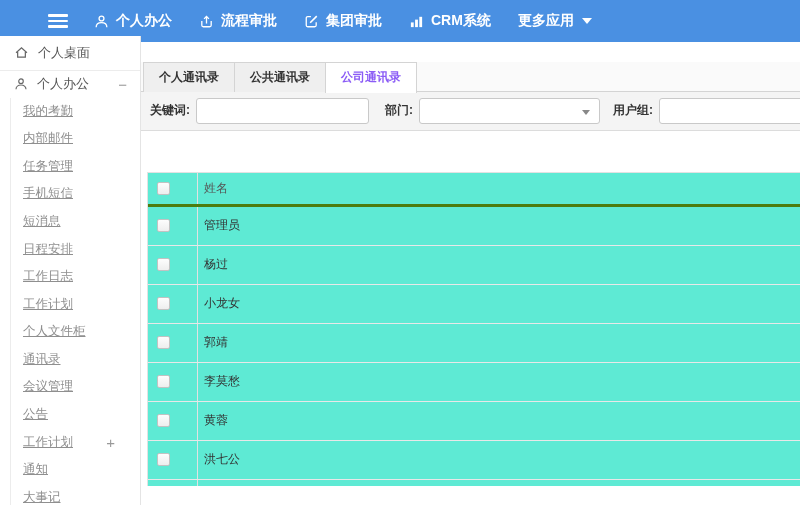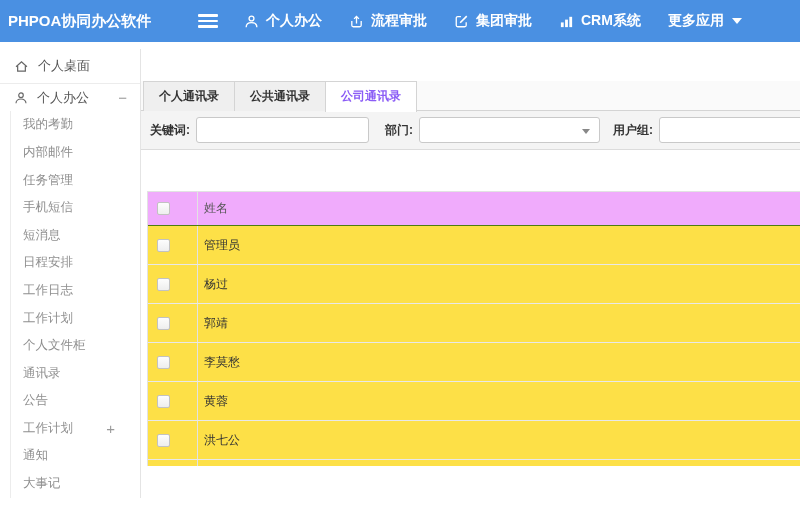--- a/index.html
+++ b/index.html
@@ -24,21 +24,21 @@
   
   .sidebar { width:141px; background:#fff; border-right:1px solid #e4e4e4; flex:none; overflow:hidden; }
   .side-item { height:35px; display:flex; align-items:center; padding-left:14px; font-size:13px;
     color:#555; cursor:pointer; position:relative; }
   .side-item .sicon { display:inline-flex; margin-right:9px; color:#666; }
   .side-item.desktop { border-bottom:1px solid #ececec; }
   .side-item.group { height:27px; }
   .toggle-sign { position:absolute; right:13px; color:#999; font-size:15px; }
   .submenu { margin-left:10px; border-left:1px solid #ececec; }
   .sub-item { height:27.6px; line-height:27.6px; padding-left:12px; font-size:12.5px; color:#8f8f8f;
-    cursor:pointer; position:relative; white-space:nowrap; }
+    cursor:pointer; position:relative; white-space:nowrap;text-decoration:underline; }
   .sub-item .toggle-sign { right:25px; }
 
   
   .main { flex:1; overflow:hidden; background:#fff; }
 
   
   .tabbar { height:30px; background:#fafafa; border-bottom:1px solid #d4d4d4; display:flex;
     align-items:flex-start; padding-left:2px; }
   .tab { height:30px; line-height:29px; padding:0 15px; font-size:12px; font-weight:bold; color:#333;
     background:#efefef; border:1px solid #d4d4d4; border-bottom:none; cursor:pointer; }
@@ -57,37 +57,36 @@
   .fselect.grp { flex:1; margin-right:-12px; }
   .sel-caret { position:absolute; right:9px; top:11px; width:0; height:0;
     border-left:4px solid transparent; border-right:4px solid transparent; border-top:5px solid #888; }
   .gap-dep { width:16px; }
 
   
   .spacer { height:41px; background:#fff; }
 
   
   .grid { margin-left:6px; border-top:1px solid #e2e2e2; border-left:1px solid #e2e2e2; }
-  .trow { display:flex; align-items:center; height:39px; border-bottom:1px solid #e8e8e8; background:#fde047; }
-  .trow.thead { height:34px; background:#f0abfc; border-bottom:1px solid #4d7c0f; color:#555; }
+  .trow { display:flex; align-items:center; height:39px; border-bottom:1px solid #e8e8e8; background:#5eead4; }
+  .trow.thead { height:34px; background:#5eead4; border-bottom:3px solid #4d7c0f; color:#555; }
   .cb-cell { width:50px; align-self:stretch; display:flex; align-items:center;
     border-right:1px solid #e2e2e2; flex:none; }
   .cb { appearance:none; -webkit-appearance:none; width:13px; height:13px; margin-left:9px;
     border:1px solid #c2c2c2; border-radius:2px; background:linear-gradient(#fdfdfd,#eee); cursor:pointer; }
   .name-cell { padding-left:6px; font-size:12px; color:#333; }
   .thead .name-cell { color:#555; }
   .trow.partial { height:6px; border-bottom:none; overflow:hidden; }
 
   svg { display:block; }
 </style>
 </head>
 <body>
 
 <div class="header">
-  <div class="app-title">PHPOA协同办公软件</div>
 
   <div class="burger">
       <i></i>
       <i></i>
       <i></i>
     </div>
 
   <div class="topnav">
     <div class="nav-item">
       <span class="nicon">
@@ -166,20 +165,21 @@
       <div class="sub-item"><span>我的考勤</span></div>
       <div class="sub-item"><span>内部邮件</span></div>
       <div class="sub-item"><span>任务管理</span></div>
       <div class="sub-item"><span>手机短信</span></div>
       <div class="sub-item"><span>短消息</span></div>
       <div class="sub-item"><span>日程安排</span></div>
       <div class="sub-item"><span>工作日志</span></div>
       <div class="sub-item"><span>工作计划</span></div>
       <div class="sub-item"><span>个人文件柜</span></div>
       <div class="sub-item"><span>通讯录</span></div>
+      <div class="sub-item"><span>会议管理</span></div>
       <div class="sub-item"><span>公告</span></div>
       <div class="sub-item">
         <span>工作计划</span>
         <span class="toggle-sign">+</span>
       </div>
       <div class="sub-item"><span>通知</span></div>
       <div class="sub-item"><span>大事记</span></div>
     </div>
   </div>
 
@@ -222,20 +222,26 @@
       <div class="trow">
         <div class="cb-cell">
             <input type="checkbox" class="cb" style="">
           </div>
         <div class="name-cell">杨过</div>
       </div>
       <div class="trow">
         <div class="cb-cell">
             <input type="checkbox" class="cb" style="">
           </div>
+        <div class="name-cell">小龙女</div>
+      </div>
+      <div class="trow">
+        <div class="cb-cell">
+            <input type="checkbox" class="cb" style="">
+          </div>
         <div class="name-cell">郭靖</div>
       </div>
       <div class="trow">
         <div class="cb-cell">
             <input type="checkbox" class="cb" style="">
           </div>
         <div class="name-cell">李莫愁</div>
       </div>
       <div class="trow">
         <div class="cb-cell">

